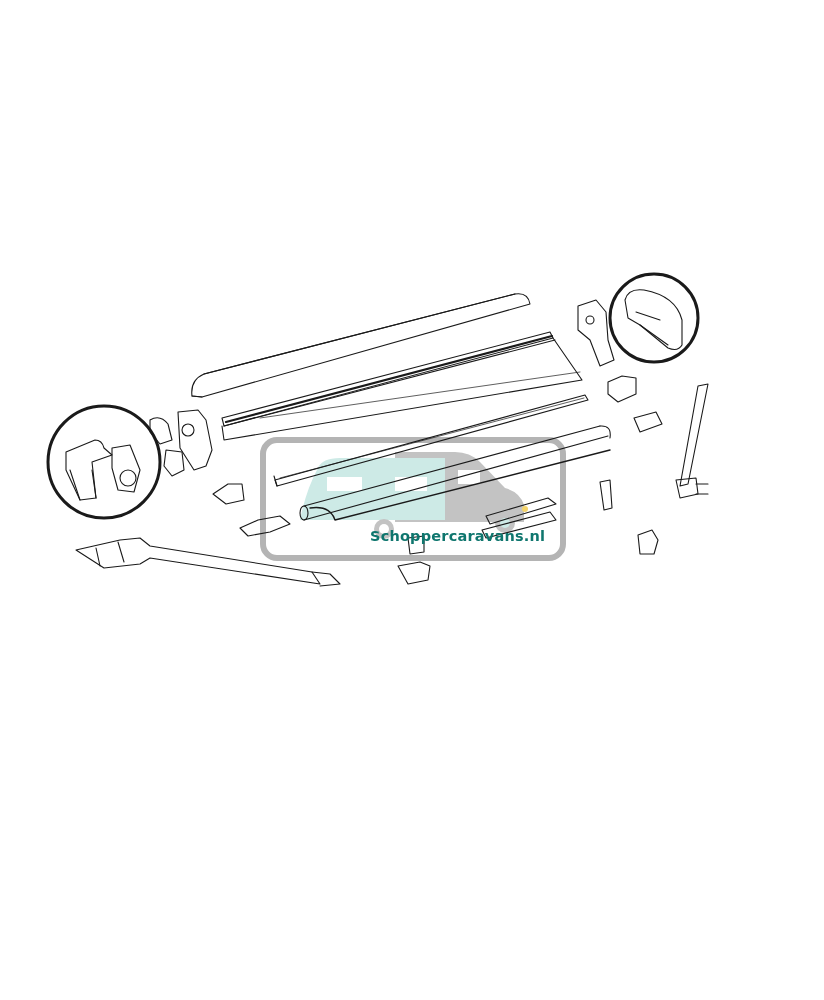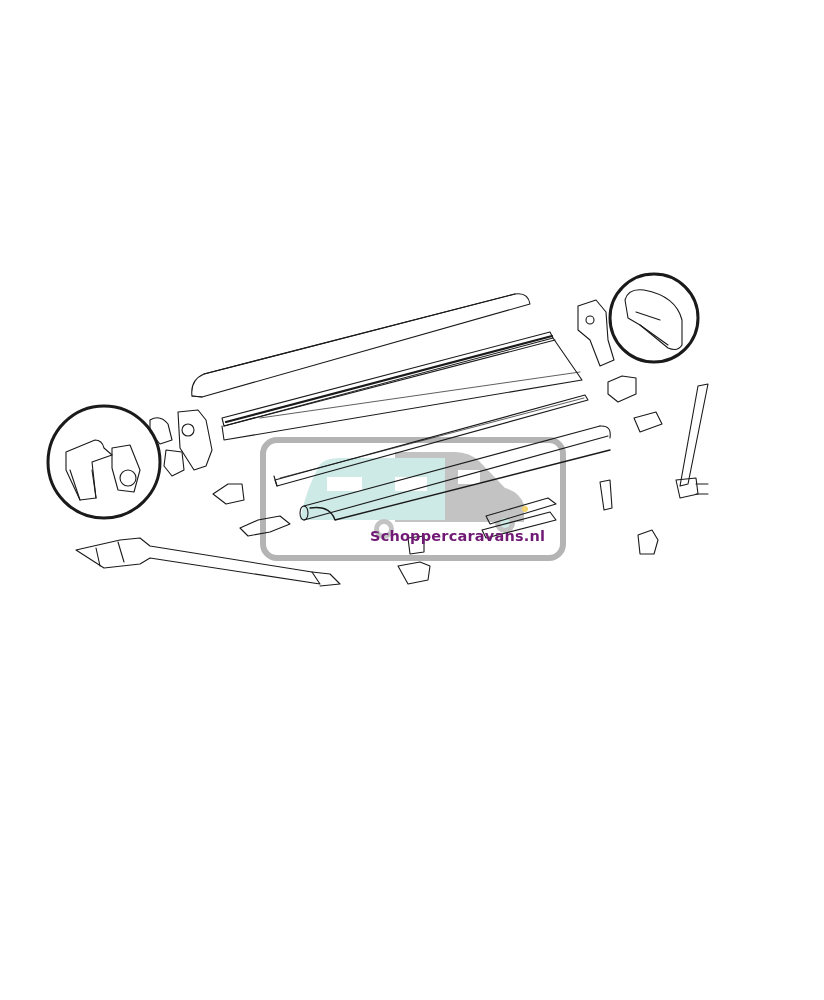--- a/index.html
+++ b/index.html
@@ -2,21 +2,21 @@
 <html><head>
   <meta charset="utf-8">
   <style>
     html, body { margin: 0; padding: 0; background: #ffffff; }
     body { width: 824px; height: 1000px; position: relative; overflow: hidden; font-family: "DejaVu Sans", sans-serif; }
     .canvas { position: absolute; left: 0; top: 0; width: 824px; height: 1000px; }
     svg { position: absolute; left: 0; top: 0; }
     .wm-text {
       position: absolute; left: 370px; top: 528px;
       font-family: "DejaVu Sans", sans-serif; font-weight: bold; font-size: 14.5px;
-      color: #701a75; letter-spacing: 0.2px; white-space: nowrap;
+      color: #0f766e; letter-spacing: 0.2px; white-space: nowrap;
     }
   </style>
 </head>
 <body>
 
 <div class="canvas">
 <svg width="824" height="1000" viewBox="0 0 824 1000">
 
   <g>
     <rect x="263" y="440" width="300" height="118" rx="14" ry="14" fill="none" stroke="#b4b4b4" stroke-width="6"></rect>

